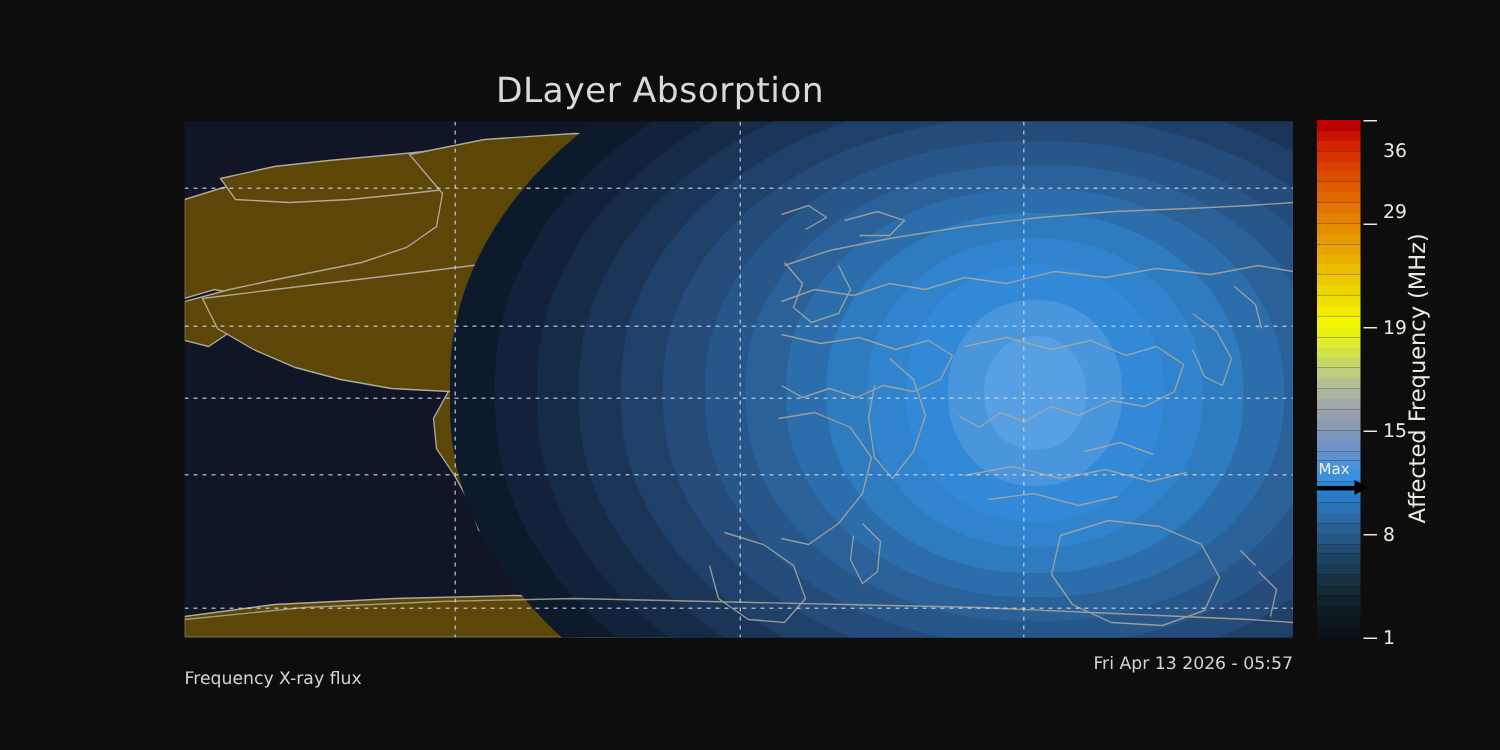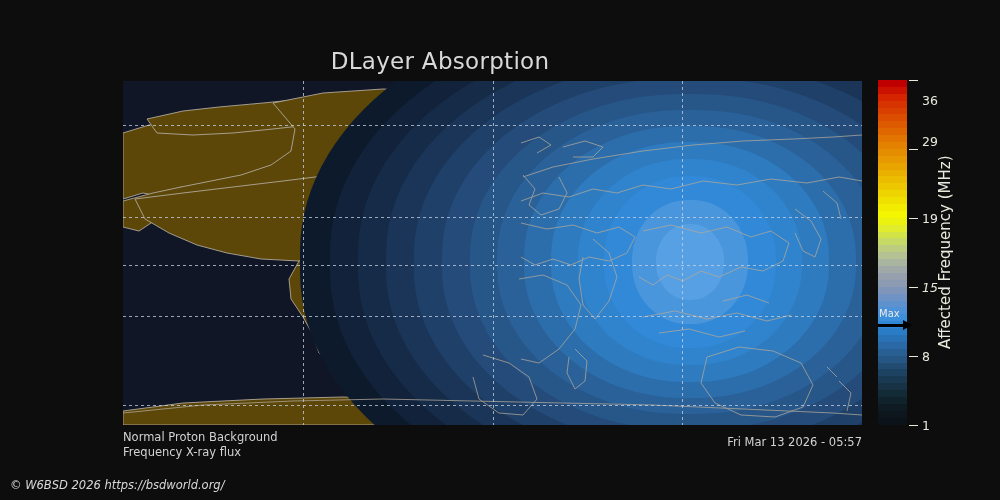--- a/index.html
+++ b/index.html
@@ -250,31 +250,29 @@
       <div class="band" style="height: 6.9px; background: rgb(11, 18, 24);"></div>
     </div>
   <div id="cbar-ticks">
       <div class="cb-tick" style="top: 80px;"></div>
       <div class="cb-lab" style="top: 80px; margin-top: 20px;">36</div>
       <div class="cb-tick" style="top: 149px;"></div>
       <div class="cb-lab" style="top: 141px;">29</div>
       <div class="cb-tick" style="top: 218px;"></div>
       <div class="cb-lab" style="top: 218px;">19</div>
       <div class="cb-tick" style="top: 287px;"></div>
-      <div class="cb-lab" style="top: 287px; font-style: italic;">15</div>
+      <div class="cb-lab" style="top: 287px;">15</div>
       <div class="cb-tick" style="top: 356px;"></div>
       <div class="cb-lab" style="top: 356px;">8</div>
       <div class="cb-tick" style="top: 425px;"></div>
       <div class="cb-lab" style="top: 425px;">1</div>
     </div>
   <div id="cbar-title">Affected Frequency (MHz)</div>
 
   <div id="maxmark">
     <span class="mtxt">Max</span>
     <span class="marrow"></span>
     <span class="mhead"></span>
   </div>
 
-  <div class="note" id="note1">Normal Proton Background</div>
   <div class="note" id="note2">Frequency X-ray flux</div>
-  <div id="stamp">Fri Mar 13 2026 - 05:57</div>
-  <div id="copy">© W6BSD 2026 https://bsdworld.org/</div>
+  <div id="stamp">Fri Apr 13 2026 - 05:57</div>
 </div>
 
 </body></html>

